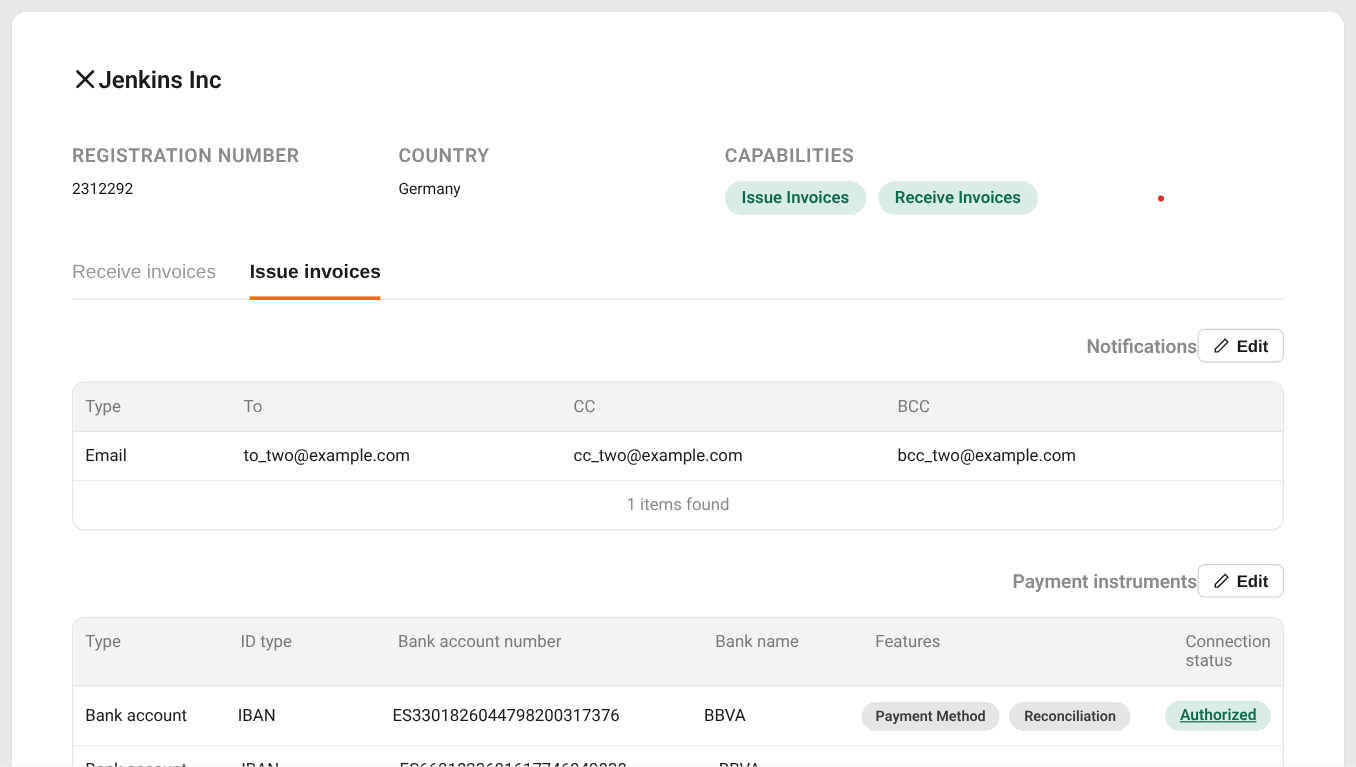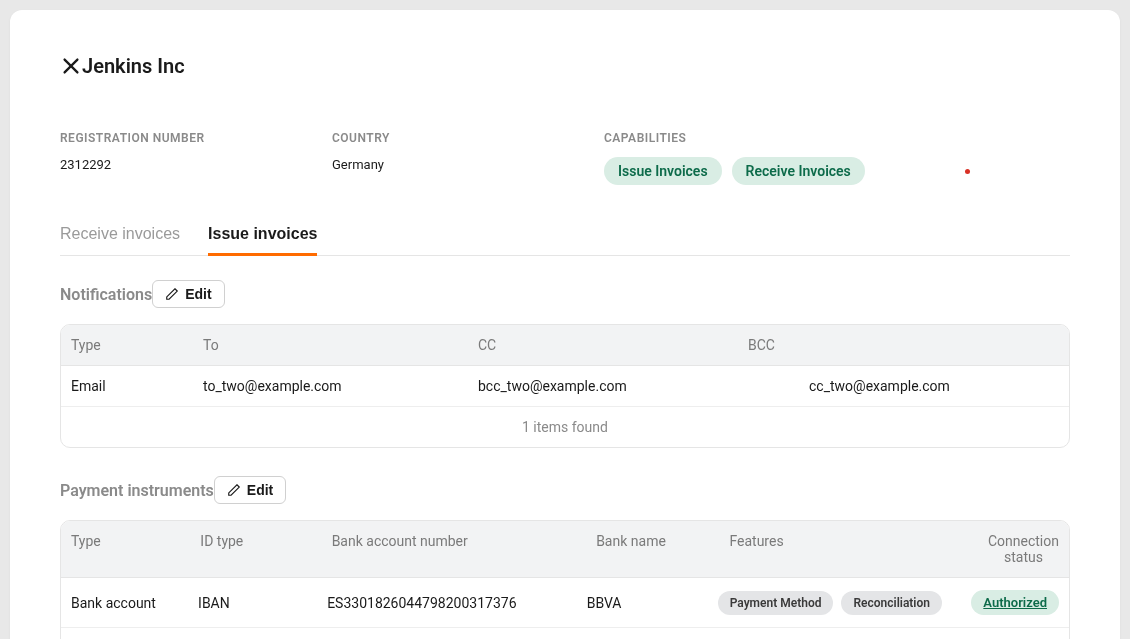--- a/index.html
+++ b/index.html
@@ -53,26 +53,25 @@
     }
     .info-block {
       display: flex;
       flex-direction: column;
       gap: 12px;
     }
     .info-block:nth-child(1) { width: 272px; }
     .info-block:nth-child(2) { width: 272px; }
     .info-block:nth-child(3) { flex: 1; }
     .info-label {
-      font-size: 12px;
+      font-size: 16px;
       font-weight: 600;
       letter-spacing: 0.5px;
       color: #8a8a8a;
       text-transform: uppercase;
-      margin-top: 11px;
     }
     .info-value {
       font-size: 13px;
       color: #1a1a1a;
     }
     .badges {
       display: flex;
       gap: 10px;
       align-items: center;
     }
@@ -118,21 +117,21 @@
       right: 0;
       bottom: -1px;
       height: 3px;
       background: #ff6b00;
     }
     .section {
       margin-bottom: 28px;
     }
     .section-header {
       display: flex;
-      justify-content: flex-start;
+      justify-content: flex-end;
       align-items: center;
       margin-bottom: 16px;
     }
     .section-title {
       font-size: 16px;
       font-weight: 600;
       color: #8a8a8a;
     }
     .edit-btn {
       background: #fff;
@@ -186,21 +185,21 @@
     .notif-col-type { width: 132px; }
     .notif-col-to { width: 275px; }
     .notif-col-cc { width: 270px; }
     .notif-col-bcc { flex: 1; }
     
     .pay-col-type { width: 130px; }
     .pay-col-idtype { width: 132px; }
     .pay-col-account { width: 266px; }
     .pay-col-bank { width: 134px; }
     .pay-col-features { width: 260px; }
-    .pay-col-status { flex: 1; text-align: center; }
+    .pay-col-status { flex: 1; }
     .table-footer {
       text-align: center;
       padding: 12px;
       font-size: 14px;
       color: #8a8a8a;
       border-top: 1px solid #eee;
     }
     .chip-gray {
       background: #e4e5e7;
       color: #3a3a3a;
@@ -274,22 +273,22 @@
       <div class="table-head">
         <div class="th notif-col-type">Type</div>
         <div class="th notif-col-to">To</div>
         <div class="th notif-col-cc">CC</div>
         <div class="th notif-col-bcc">BCC</div>
       </div>
       <div class="table-body">
         <div class="table-row">
           <div class="td notif-col-type">Email</div>
           <div class="td notif-col-to">to_two@example.com</div>
+          <div class="td notif-col-cc">cc_two@example.com</div>
           <div class="td notif-col-bcc">bcc_two@example.com</div>
-          <div class="td notif-col-cc">cc_two@example.com</div>
         </div>
       </div>
       <div class="table-footer">1 items found</div>
     </div>
   </div>
 
   <div class="section">
     <div class="section-header">
       <div class="section-title">Payment instruments</div>
       <button class="edit-btn">

